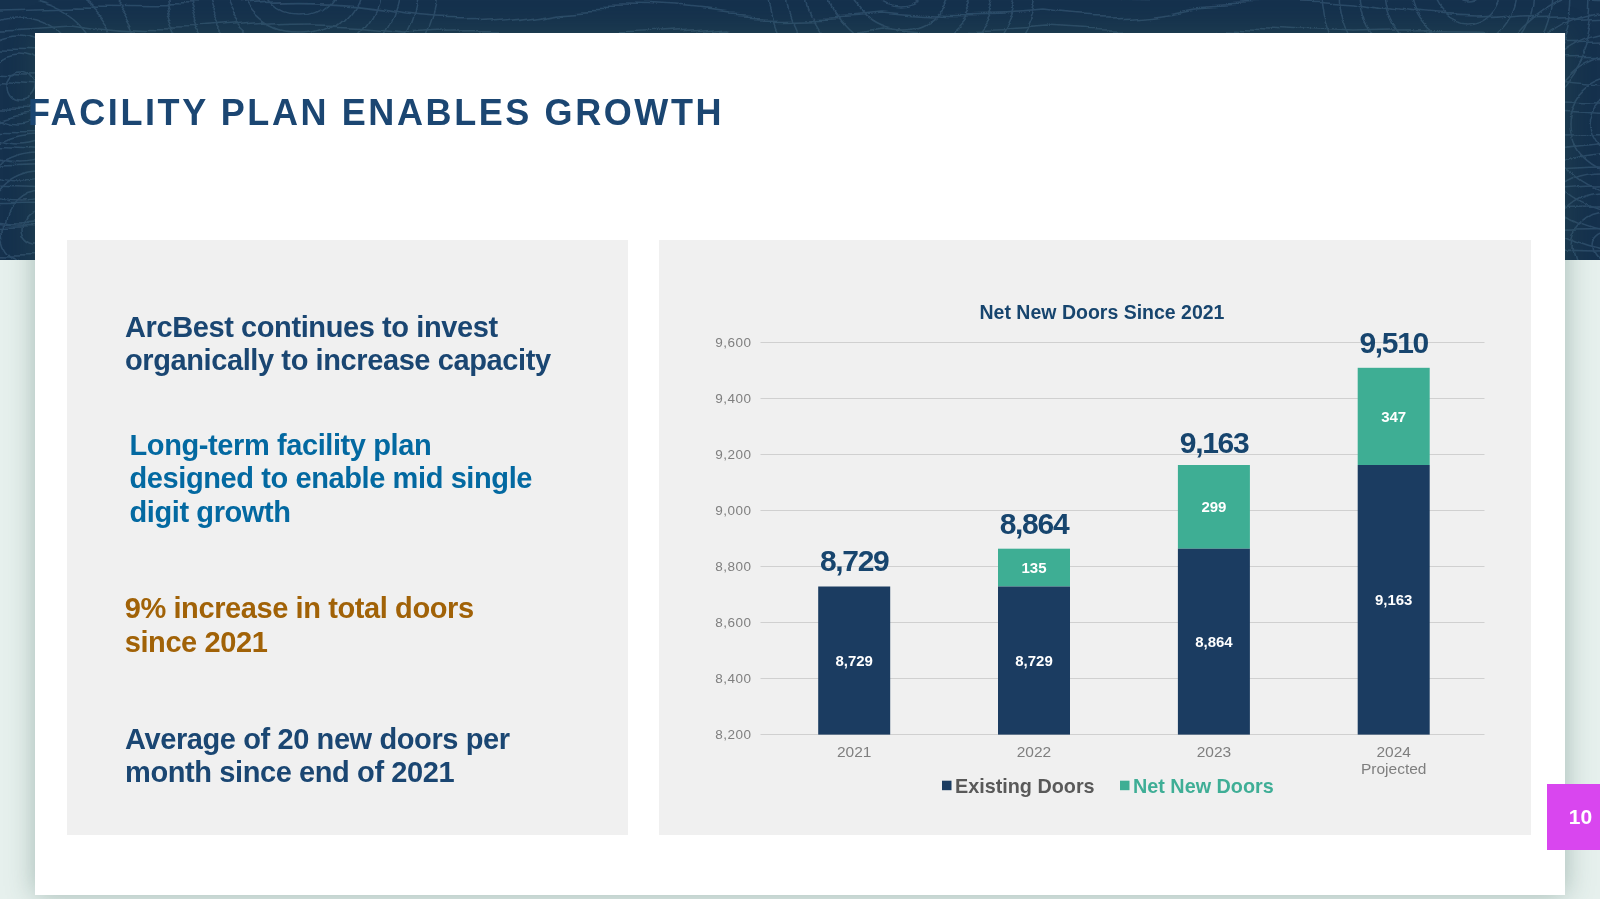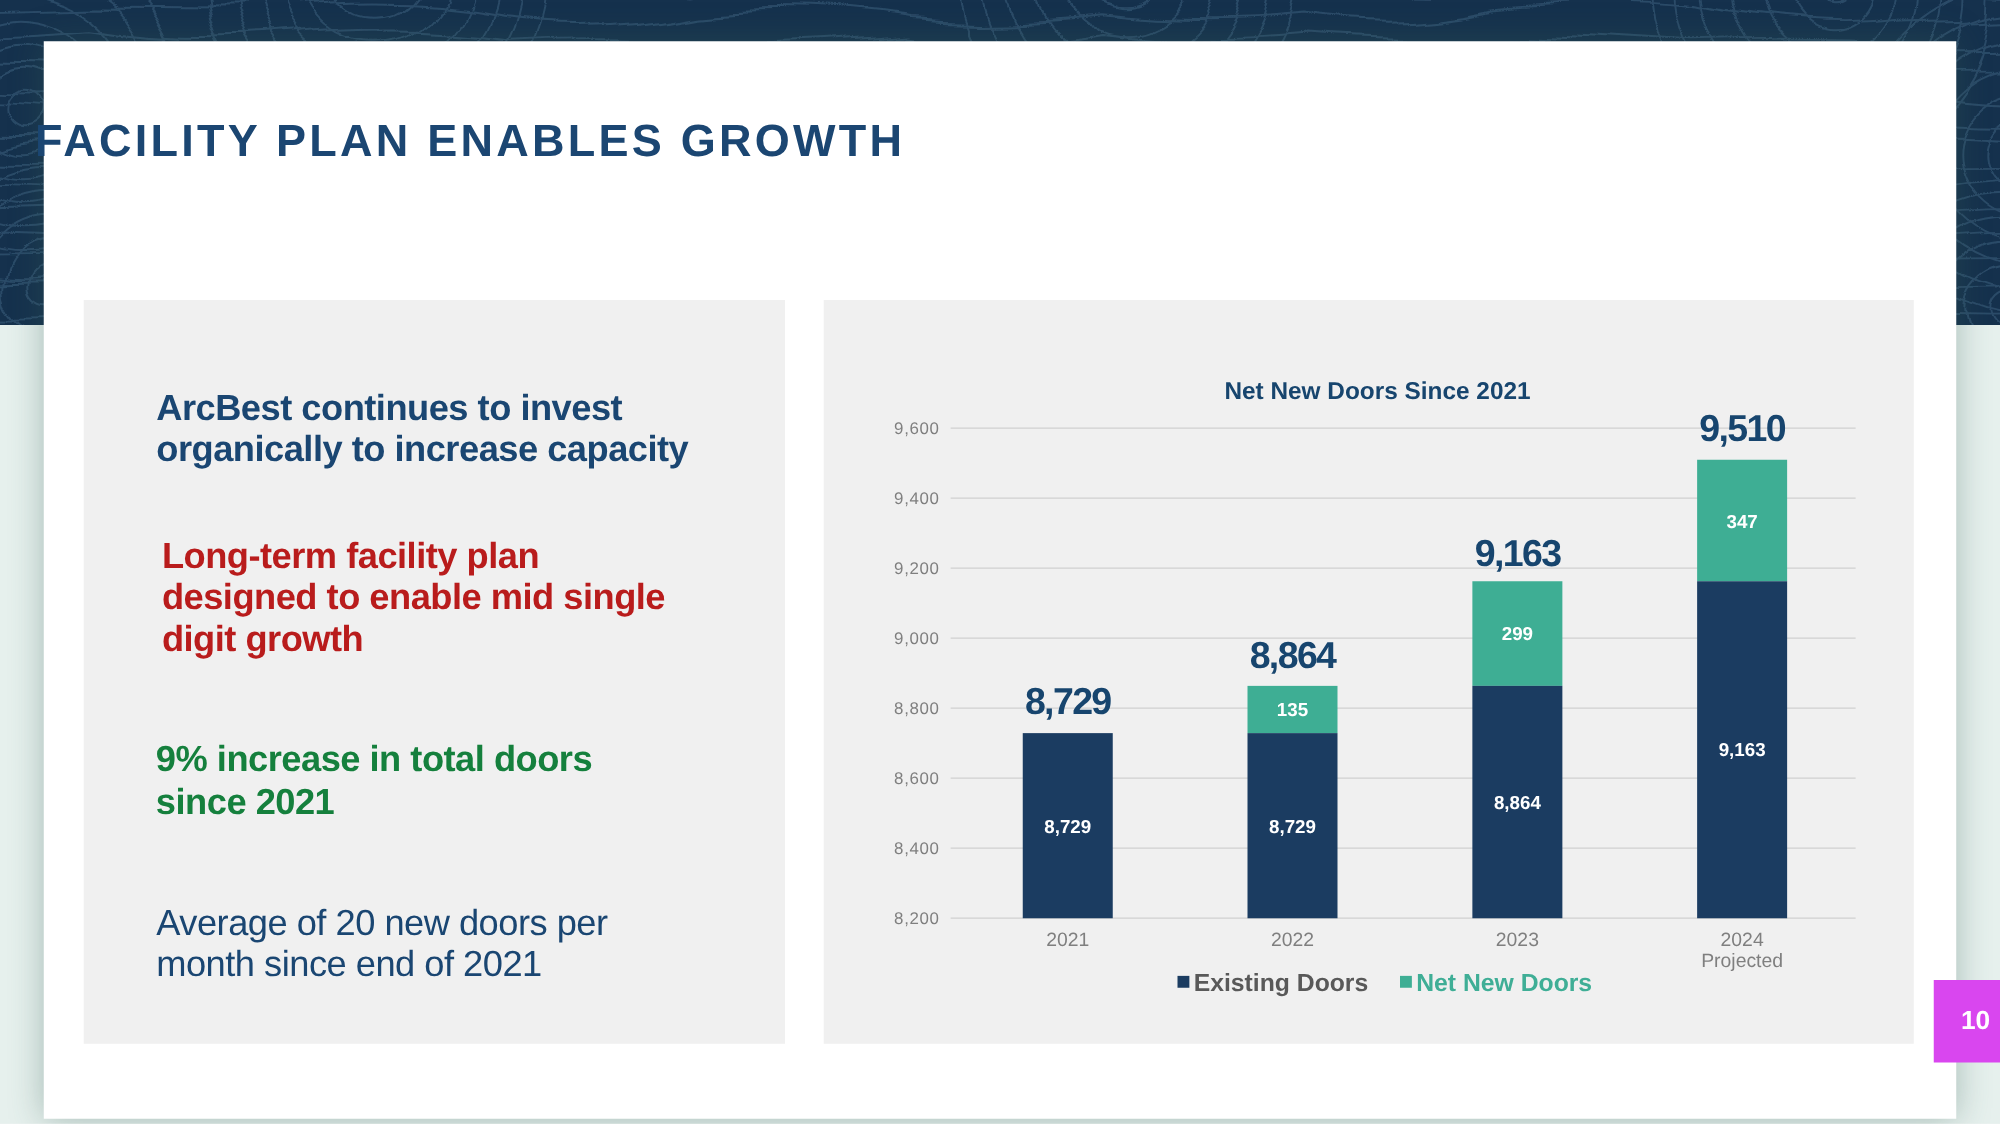--- a/index.html
+++ b/index.html
@@ -104,25 +104,25 @@
 </div>
 
 <div class="abs" style="left:35px;top:33px;width:1530px;height:862px;background:#ffffff;box-shadow:0 0 26px rgba(54,96,86,0.38);"></div>
 
 <div class="abs" style="left:28px;top:93.4px;width:1536px;text-align:left;font-size:36px;font-weight:bold;color:#1b4672;letter-spacing:2.6px;line-height:40px;">FACILITY PLAN ENABLES GROWTH</div>
 
 <div class="abs" style="left:67px;top:240px;width:561px;height:595px;background:#f0f0f0;"></div>
 
 <div class="abs" style="left:125px;top:311px;font-size:29px;font-weight:bold;color:#1a4672;line-height:33.4px;letter-spacing:-0.4px;">ArcBest continues to invest<br>organically to increase capacity</div>
 
-<div class="abs" style="left:129.5px;top:428.9px;font-size:29px;font-weight:bold;color:#b91c1c;line-height:33.4px;letter-spacing:-0.4px;">Long-term facility plan<br>designed to enable mid single<br>digit growth</div>
+<div class="abs" style="left:129.5px;top:428.9px;font-size:29px;font-weight:bold;color:#0369a1;line-height:33.4px;letter-spacing:-0.4px;">Long-term facility plan<br>designed to enable mid single<br>digit growth</div>
 
-<div class="abs" style="left:124.7px;top:592.1px;font-size:29px;font-weight:bold;color:#15803d;line-height:33.4px;letter-spacing:-0.4px;">9% increase in total doors<br>since 2021</div>
+<div class="abs" style="left:124.7px;top:592.1px;font-size:29px;font-weight:bold;color:#a16207;line-height:33.4px;letter-spacing:-0.4px;">9% increase in total doors<br>since 2021</div>
 
-<div class="abs" style="left:125px;top:722.6px;font-size:29px;font-weight:normal;color:#1a4672;line-height:33.4px;letter-spacing:-0.4px;">Average of 20 new doors per<br>month since end of 2021</div>
+<div class="abs" style="left:125px;top:722.6px;font-size:29px;font-weight:bold;color:#1a4672;line-height:33.4px;letter-spacing:-0.4px;">Average of 20 new doors per<br>month since end of 2021</div>
 
 <div class="abs" style="left:659px;top:240px;width:872px;height:595px;background:#f0f0f0;"></div>
 
 <svg class="abs" style="left:0;top:0;" width="1600" height="899" viewBox="0 0 1600 899" xmlns="http://www.w3.org/2000/svg">
 
   <text x="1102" y="319" text-anchor="middle" font-family="Liberation Sans" font-size="19.5" font-weight="bold" fill="#17456e">Net New Doors Since 2021</text>
 
   <g stroke="#d0d0d0" stroke-width="1">
     <line x1="760.5" y1="342.5" x2="1484.5" y2="342.5"></line>
     <line x1="760.5" y1="398.5" x2="1484.5" y2="398.5"></line>

